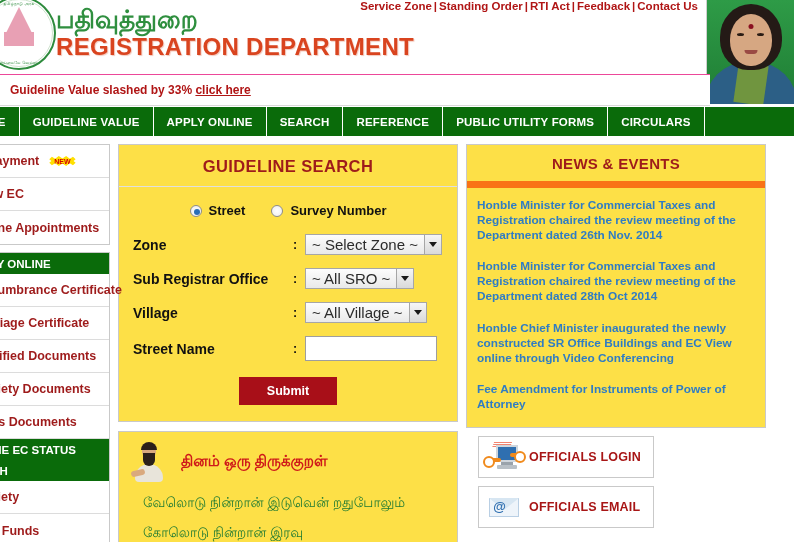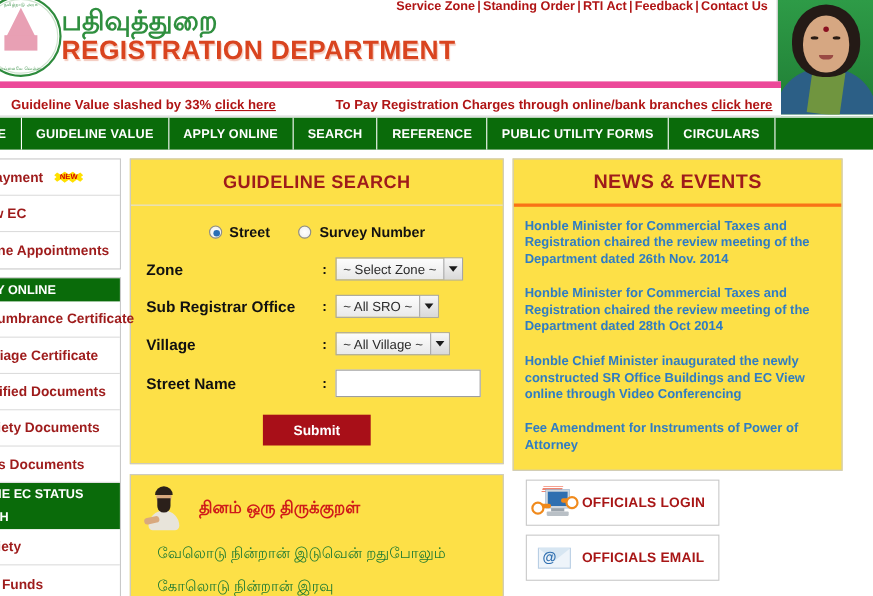--- a/index.html
+++ b/index.html
@@ -111,21 +111,21 @@
     position: absolute; left: 50%; bottom: 0; transform: translateX(-50%);
     width: 30px; height: 40px; background: #7c9f33; opacity:.85;
     transform: translateX(-50%) rotate(8deg);
   }
 
   
   .notice {
     position: relative;
     height: 32px;
     background: #ffffff;
-    border-top: 6px solid #ec4899;
+    border-top: 1px solid #ec4899;
     border-bottom: 1px solid #d9d9d9;
     width: 710px;
   }
   .notice-left {
     position: absolute; left: 10px; top: 8px;
     font-size: 12px; font-weight: bold; color: #b01515; white-space: nowrap;
   }
   .notice-right {
     position: absolute; left: 305px; top: 8px;
     font-size: 12px; font-weight: bold; color: #b01515; white-space: nowrap;
@@ -247,21 +247,21 @@
   .select {
     display: inline-flex; align-items: stretch;
     height: 21px;
     border: 1px solid #a6a6a6;
     background: linear-gradient(#fdfdfd,#e9e9e9);
     cursor: pointer;
   }
   .select-text {
     display: flex; align-items: center;
     padding: 0 6px;
-    font-size: 12px; color: #2b2b2b; white-space: nowrap;
+    font-size: 15px; color: #2b2b2b; white-space: nowrap;
   }
   .select-arrow {
     width: 17px;
     display: flex; align-items: center; justify-content: center;
     border-left: 1px solid #a6a6a6;
     background: linear-gradient(#f6f6f6,#d9d9d9);
   }
   .caret {
     width: 0; height: 0;
     border-left: 4px solid transparent;
@@ -322,24 +322,24 @@
     font-size: 13.5px; color: #1f7a33;
     margin-top: 13px;
     padding-left: 12px;
   }
 
   
   .right { flex: 0 0 300px; margin-left: 8px; }
   .news-panel { height: 284px; overflow: hidden; }
   .news-title {
     text-align: center;
-    font-size: 18px; font-weight: bold; color: #9e1b1b;
+    font-size: 15px; font-weight: bold; color: #9e1b1b;
     letter-spacing: .3px;
     padding: 10px 0 9px;
-    border-bottom: 3px solid #f97316;
+    border-bottom: 7px solid #f97316;
   }
   .news-list { padding: 10px 10px 0; }
   .news-item {
     font-size: 11.8px; font-weight: bold; color: #2f7cc4;
     line-height: 1.28;
     margin-bottom: 16px;
     cursor: pointer;
   }
 
   .offbtn {
@@ -441,23 +441,20 @@
       <div class="cm-bindi"></div>
       <div class="cm-eye l"></div>
       <div class="cm-eye r"></div>
       <div class="cm-mouth"></div>
     </div>
   </div>
 
   <div class="notice">
     <div class="notice-left">
       <span>Guideline Value slashed by 33% </span><a>click here</a>
-    </div>
-    <div class="notice-right">
-      <span>To Pay Registration Charges through online/bank branches </span><a>click here</a>
     </div>
   </div>
 
   <div class="nav">
     <div class="nav-item">ME</div>
     <div class="nav-item">GUIDELINE VALUE</div>
     <div class="nav-item">APPLY ONLINE</div>
     <div class="nav-item">SEARCH</div>
     <div class="nav-item">REFERENCE</div>
     <div class="nav-item">PUBLIC UTILITY FORMS</div>

